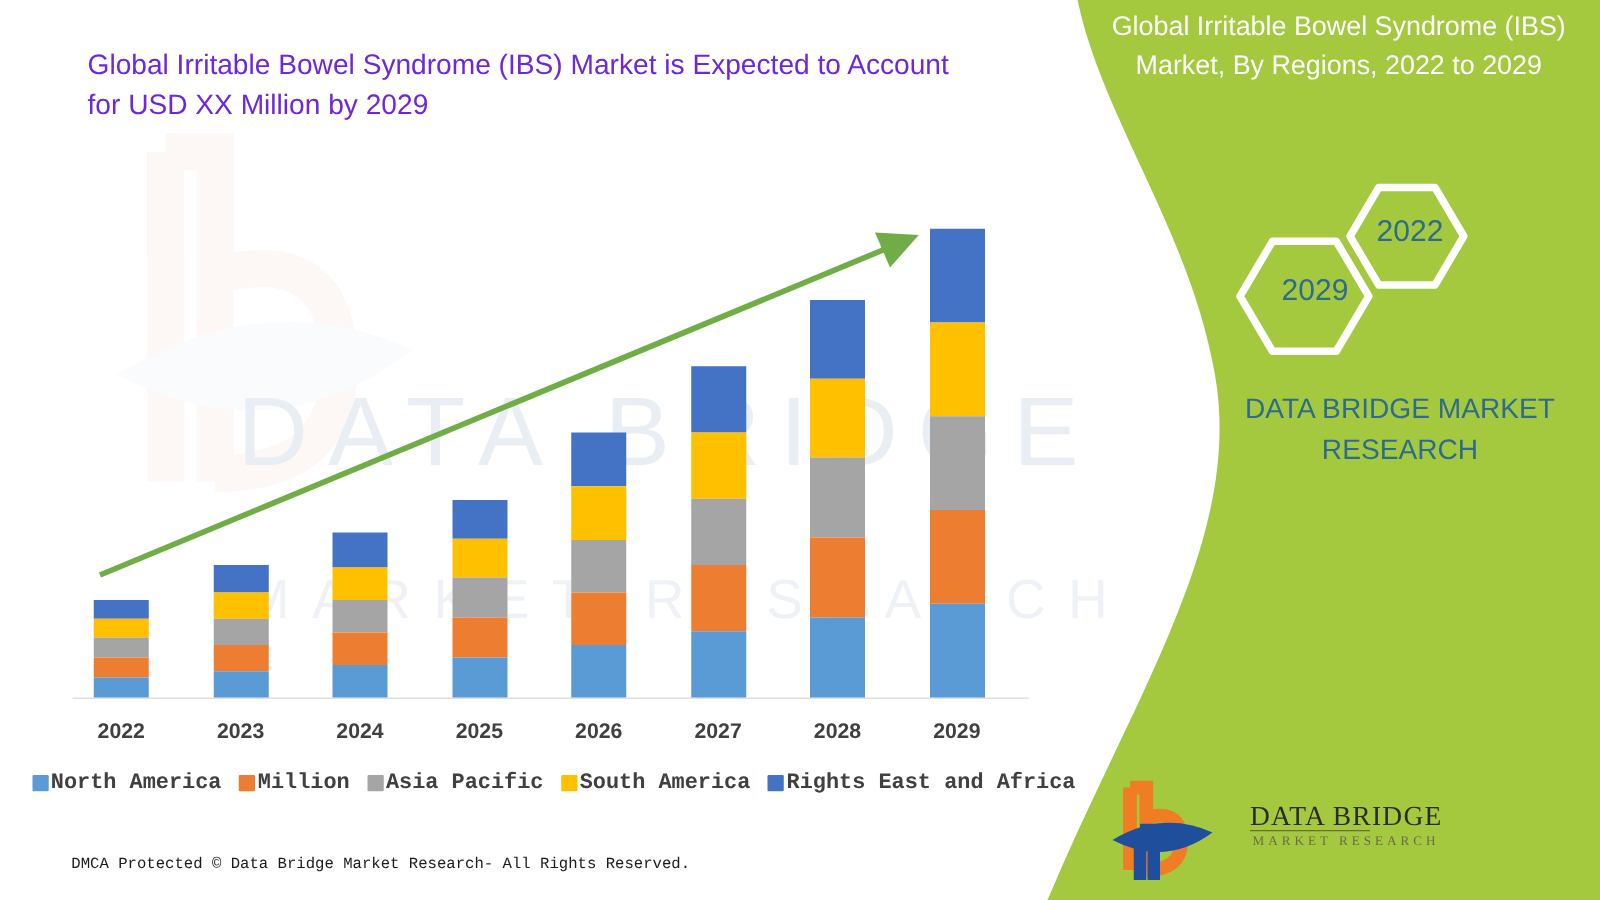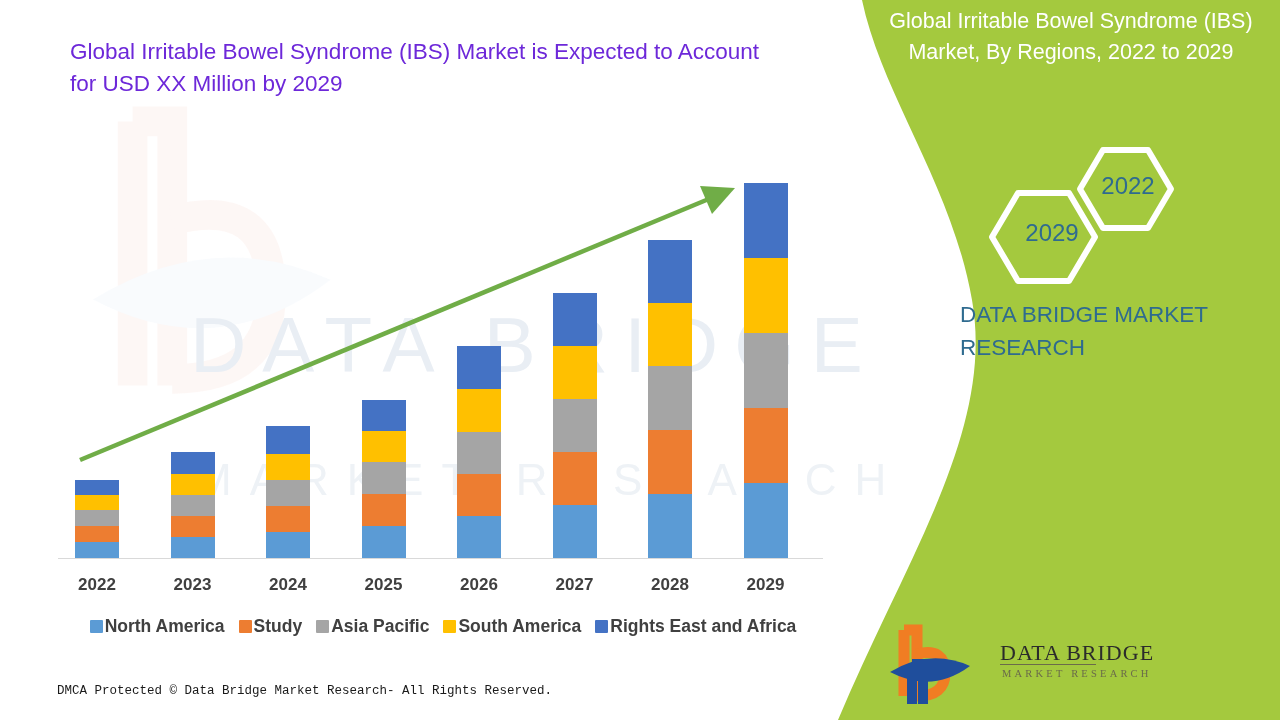--- a/index.html
+++ b/index.html
@@ -42,40 +42,40 @@
   }
 
   
   .arrow{position:absolute;left:0;top:0;width:850px;height:720px;pointer-events:none;}
 
   
   .legend{
     position:absolute;left:58px;top:616px;width:770px;
     display:flex;align-items:center;justify-content:center;gap:14px;
   }
-  .leg-item{display:flex;align-items:center;gap:2px;}
+  .leg-item{display:flex;align-items:center;gap:2px;font-family:Liberation Mono, monospace;}
   .leg-swatch{width:13px;height:13px;display:block;border-radius:1px;}
   .leg-label{font-size:17.5px;font-weight:bold;color:#404040;white-space:nowrap;}
 
   
   .foot-left{position:absolute;left:57px;top:684px;font-family:Liberation Mono, monospace;font-size:12.5px;color:#1a1a1a;}
   .foot-right{position:absolute;left:460px;top:685px;font-family:"Liberation Serif",serif;font-size:11.5px;color:#1a1a1a;}
 
   
   .green-panel{position:absolute;left:0;top:0;width:1280px;height:720px;pointer-events:none;}
   .panel-title{
     position:absolute;left:862px;top:6px;width:418px;
     color:#ffffff;font-size:21.5px;line-height:1.45;font-weight:400;
     text-align:center;
   }
   .hex-label{
     position:absolute;color:#2f6b8f;font-weight:400;text-align:center;
   }
   .brand{
-    position:absolute;left:960px;top:299px;width:320px;
+    position:absolute;left:960px;top:311px;width:320px;text-align:center;
     color:#2f6b8f;font-size:22.5px;line-height:1.45;
   }
   .logo-text-top{
     position:absolute;left:1000px;top:640px;
     font-family:"Liberation Serif",serif;font-size:22px;color:#2b2b2b;letter-spacing:1px;
   }
   .logo-text-bot{
     position:absolute;left:1002px;top:668px;
     font-family:"Liberation Serif",serif;font-size:10.5px;color:#6b6b4a;letter-spacing:3.2px;
   }
@@ -174,21 +174,21 @@
     </svg>
   </div>
 
   <div class="legend" id="legend">
       <div class="leg-item">
         <span class="leg-swatch" style="background: rgb(91, 155, 213);"></span>
         <span class="leg-label">North America</span>
       </div>
       <div class="leg-item">
         <span class="leg-swatch" style="background: rgb(237, 125, 49);"></span>
-        <span class="leg-label">Study</span>
+        <span class="leg-label">Million</span>
       </div>
       <div class="leg-item">
         <span class="leg-swatch" style="background: rgb(165, 165, 165);"></span>
         <span class="leg-label">Asia Pacific</span>
       </div>
       <div class="leg-item">
         <span class="leg-swatch" style="background: rgb(255, 192, 0);"></span>
         <span class="leg-label">South America</span>
       </div>
       <div class="leg-item">

